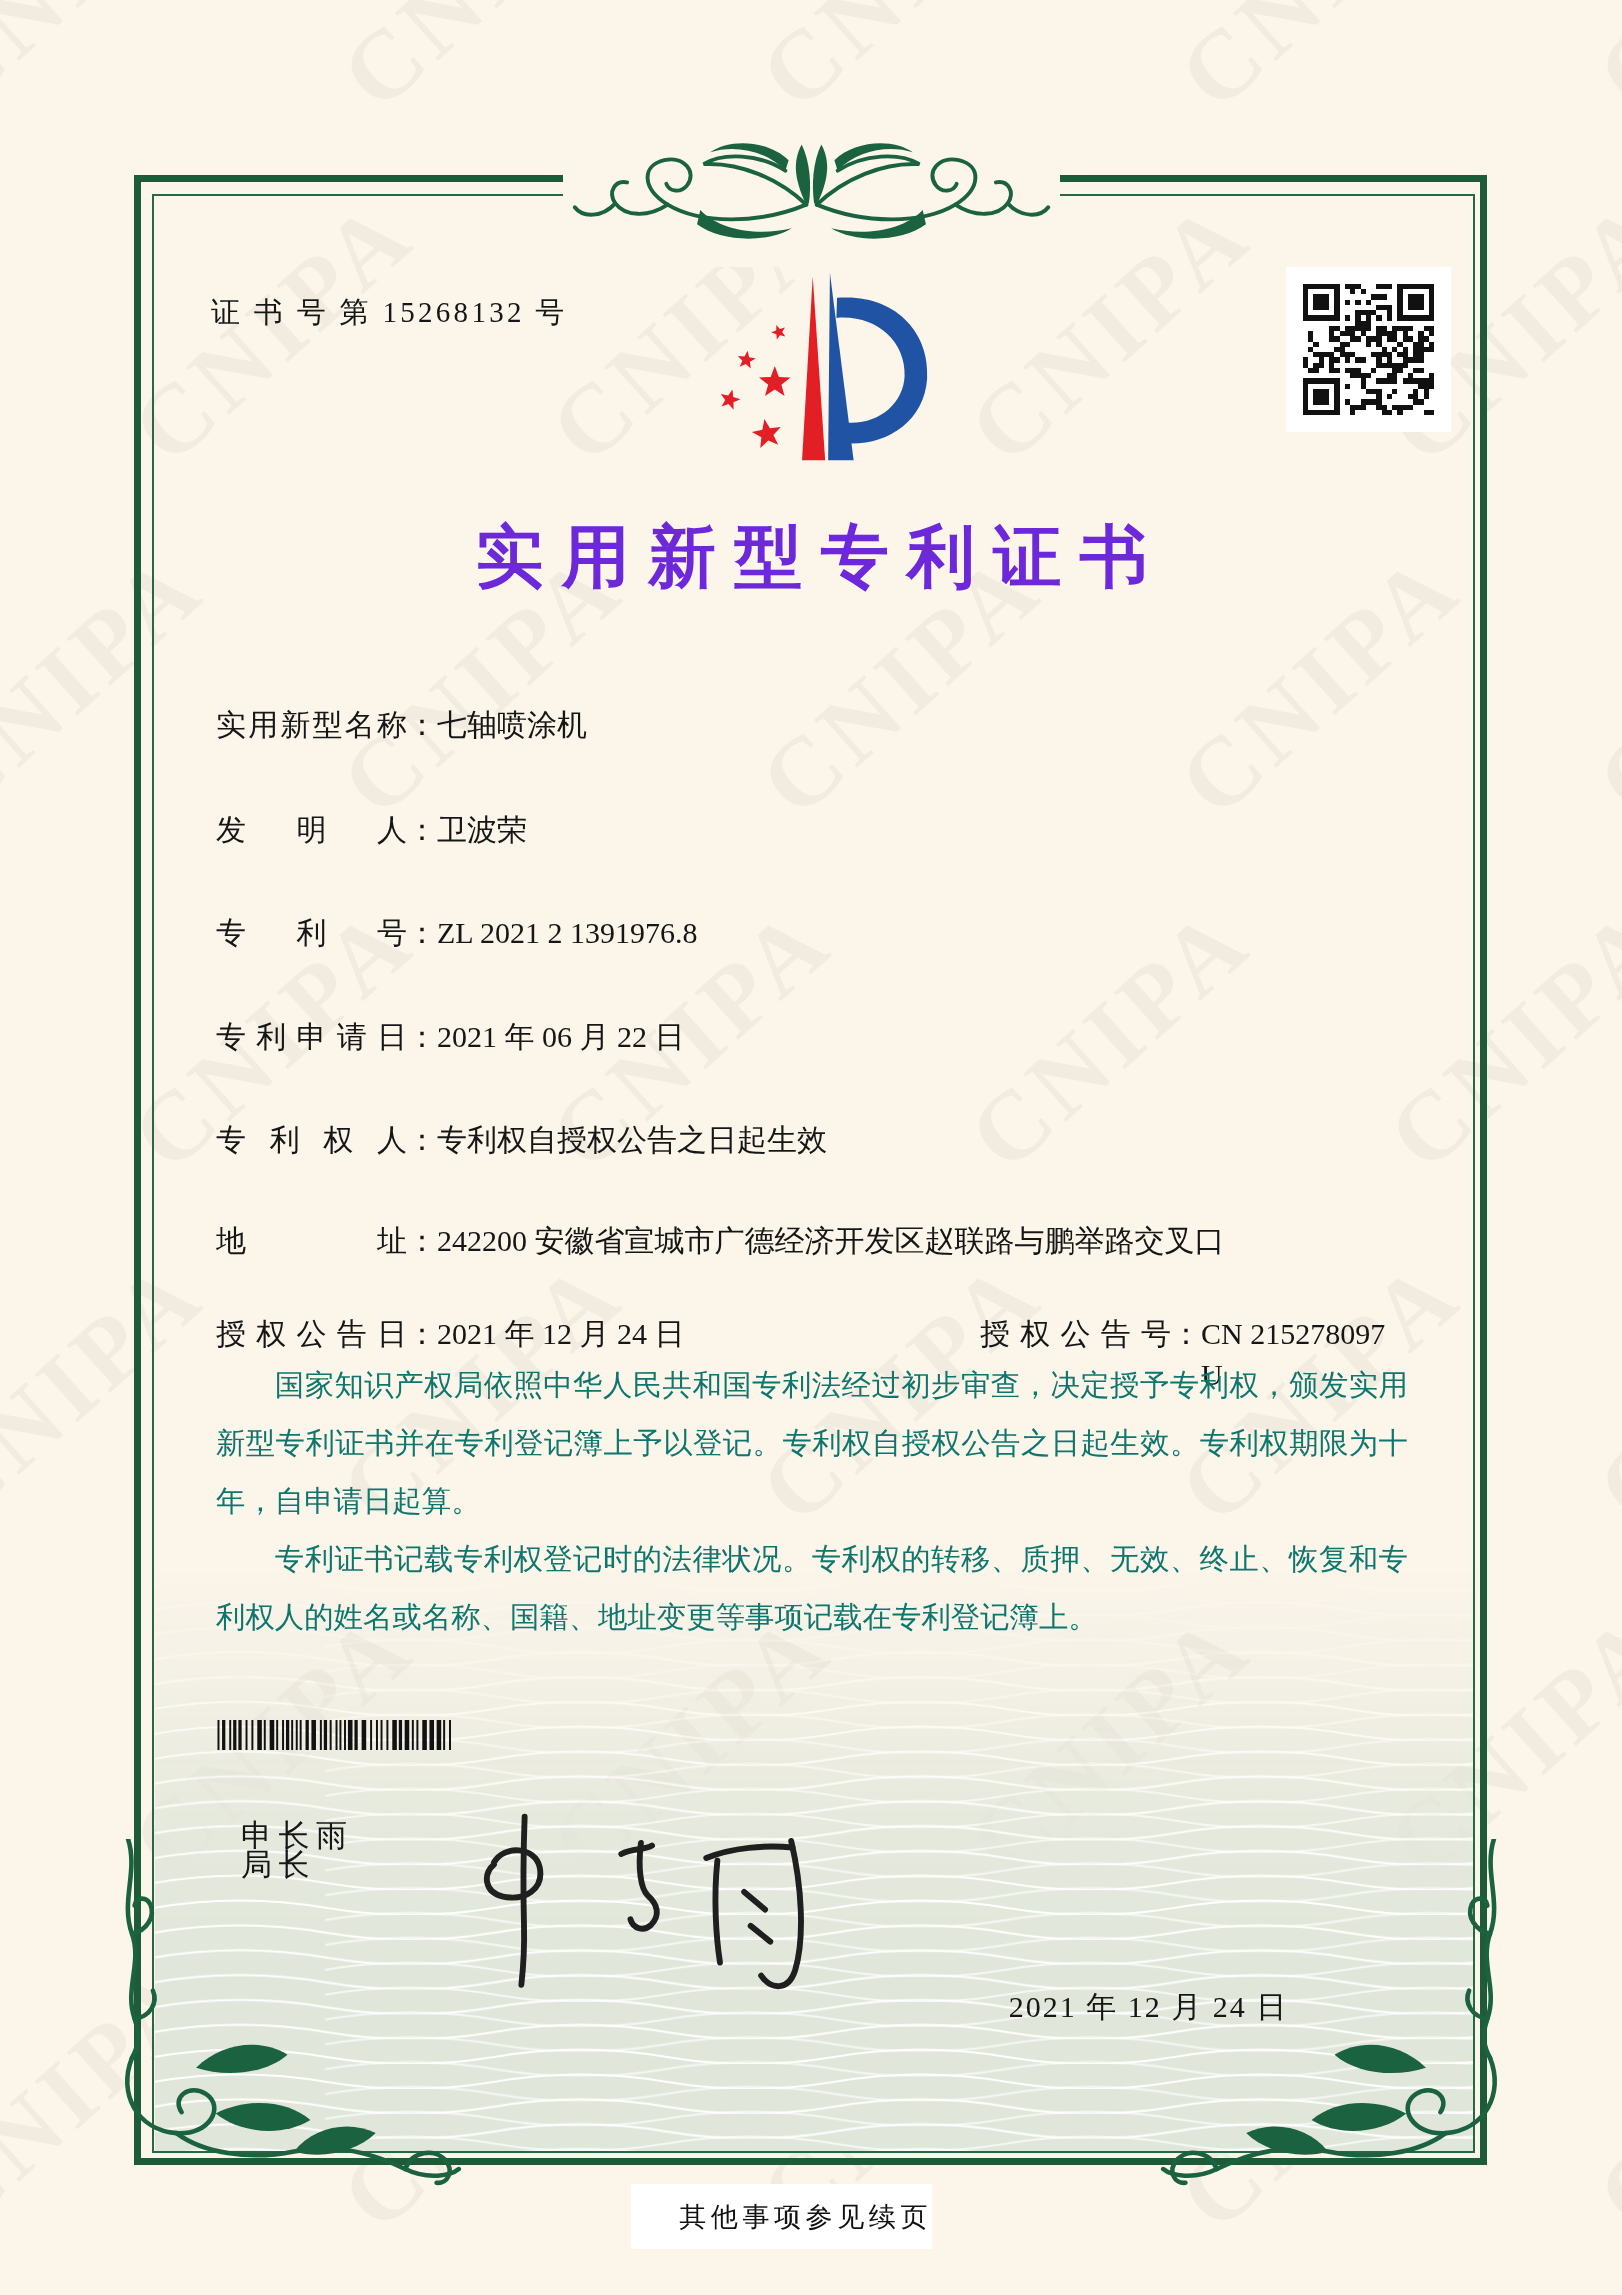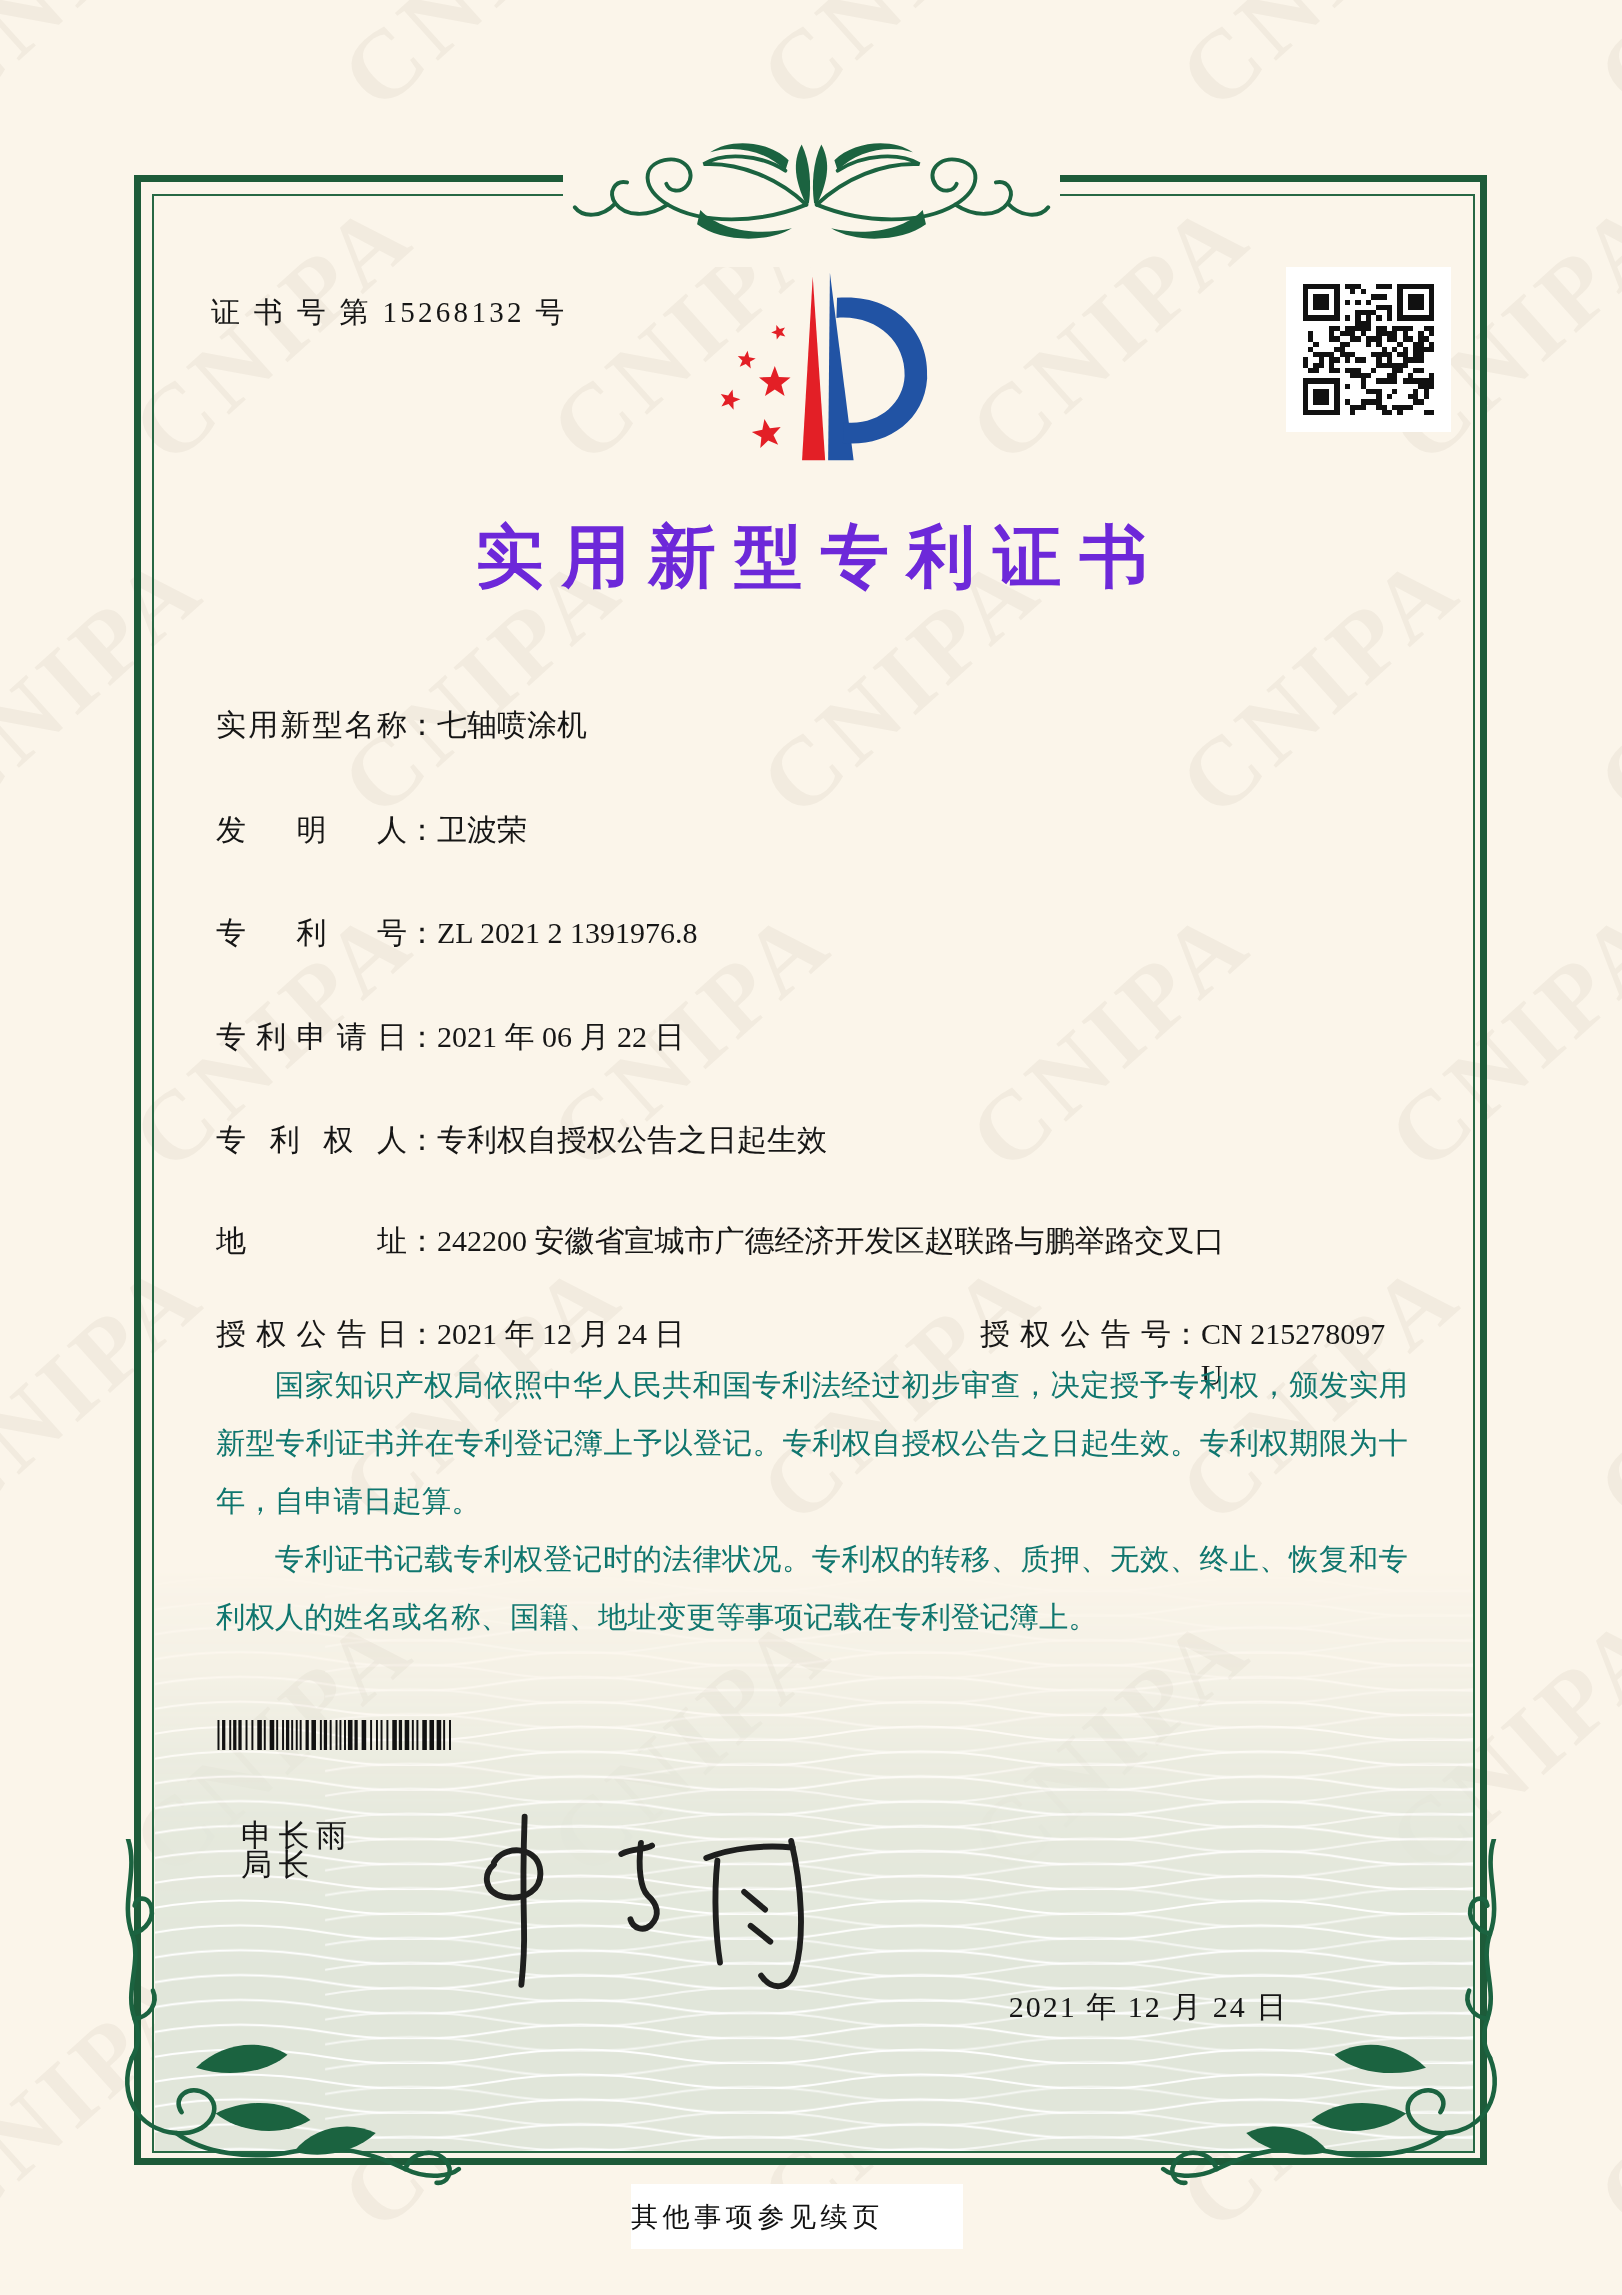--- a/index.html
+++ b/index.html
@@ -46,22 +46,22 @@
   #paragraphs{left:216px;top:1356px;width:1192px;font-size:29.4px;line-height:58px;
       text-align:justify;color:#0f766e;}
   #paragraphs p{margin:0;text-indent:2em;}
 
   #barcode{left:217px;top:1720px;width:241px;height:30px;}
   #signer-title{left:241px;top:1844px;font-size:31px;letter-spacing:6.5px;}
   #signer-name{left:241px;top:1815px;font-size:31px;letter-spacing:6.5px;}
   #signature{left:425px;top:1807px;width:458px;height:196px;}
   #issue-date{left:1008px;top:1987px;width:281px;text-align:center;font-size:30px;letter-spacing:2px;}
   #page-info{left:0;top:2089px;width:1623px;text-align:center;font-size:24px;letter-spacing:3.3px;color:#1d1d1d;}
-  #cont-strip{left:631px;top:2184px;width:332px;height:65px;background:#ffffff;
-      display:flex;align-items:center;justify-content:flex-start;z-index:5;}
+  #cont-strip{left:631px;top:2184px;width:301px;height:65px;background:#ffffff;
+      display:flex;align-items:center;justify-content:flex-end;z-index:5;}
   #cont-note{font-size:27px;letter-spacing:4.6px;color:#111;}
 </style>
 </head>
 <body>
 
 <div id="page">
 
   <div id="watermarks">
       <span class="wm" style="left: -105px; top: -79px;">CNIPA</span>
       <span class="wm" style="left: 314px; top: -79px;">CNIPA</span>

